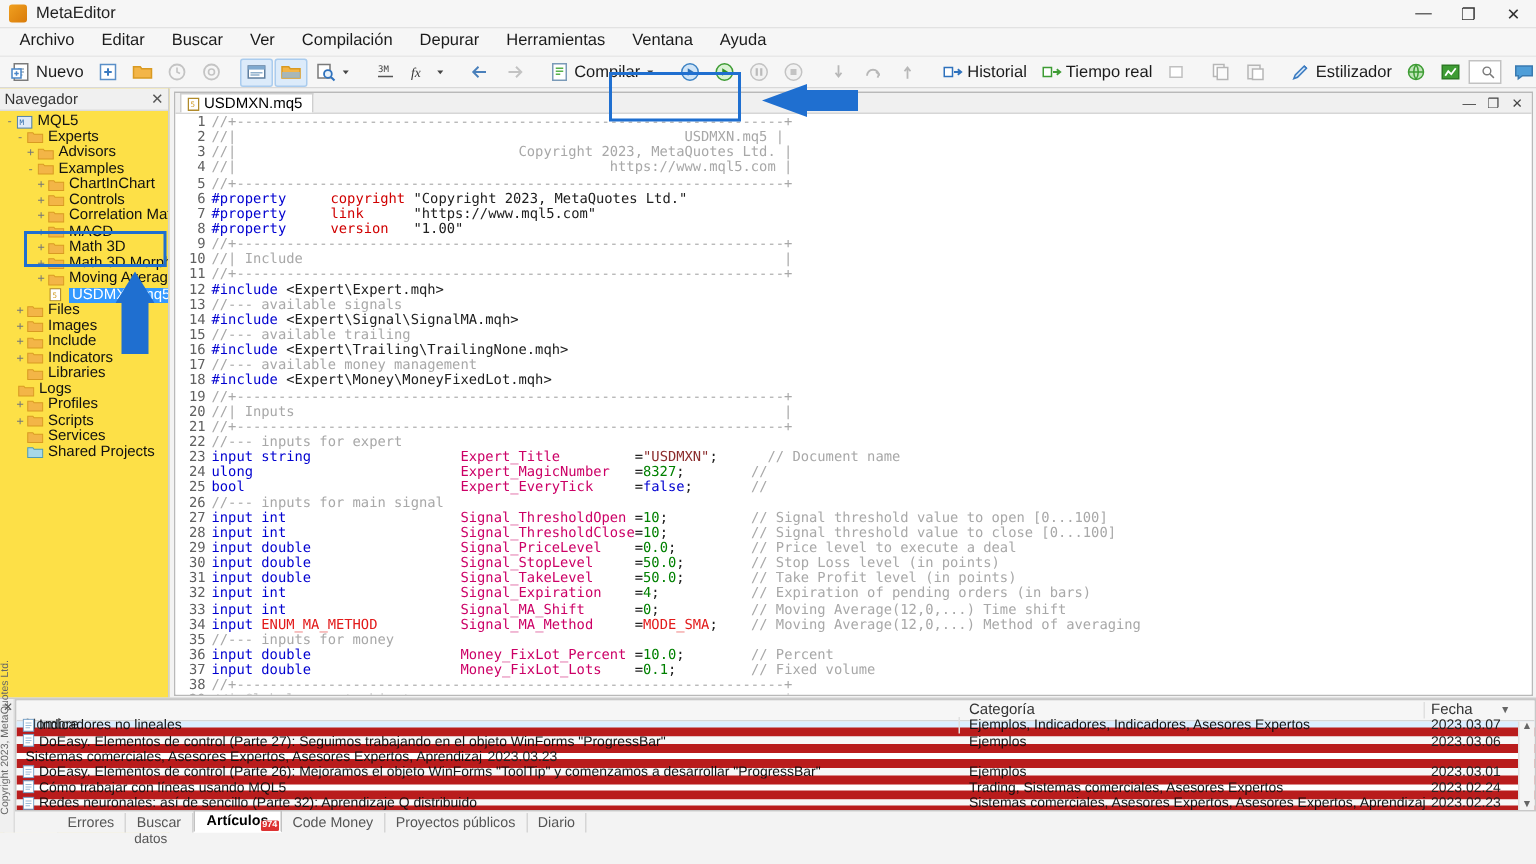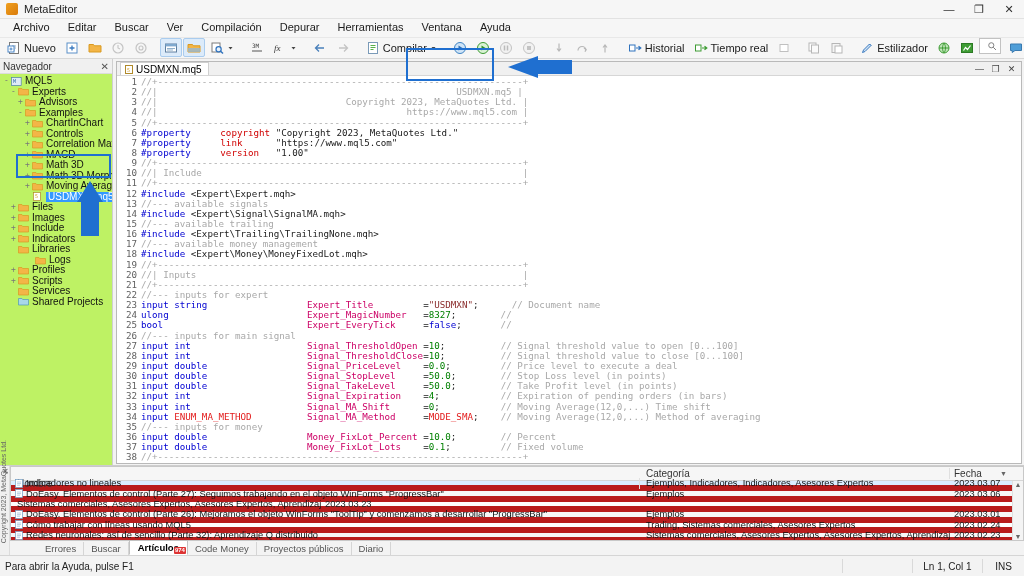--- a/index.html
+++ b/index.html
@@ -33,21 +33,21 @@
 
   
   .menubar {
     height: 19px; background: #f6f6f6; display: flex; align-items: flex-start;
     padding-left: 4px; border-bottom: 1px solid #e8e8e8; font-size: 11px;
   }
   .menubar .mi { padding: 2px 9px; color: #1b1b1b; white-space: nowrap; }
 
   
   .toolbar {
-    height: 21px; background: #f6f6f6; display: flex; align-items: flex-start;
+    height: 21px; background: #f6f6f6; display: flex; align-items: center;
     padding-left: 3px; border-bottom: 1px solid #d8d8d8; gap: 1px;
   }
   .tb {
     display: flex; align-items: center; gap: 3px; height: 19px;
     padding: 0 3px; border: 1px solid transparent; border-radius: 2px;
     font-size: 11px; color: #1b1b1b; white-space: nowrap;
   }
   .tb.active { background: #dcebfa; border-color: #aaccee; }
   .sep { width: 1px; height: 15px; background: #d0d0d0; margin: 0 3px; }
   .ic { width: 14px; height: 14px; display: inline-block; position: relative; flex: 0 0 auto; }
@@ -61,21 +61,21 @@
     border: 0; outline: 0; width: 100%; font-size: 10px;
     font-family: "Liberation Sans", sans-serif; background: transparent;
   }
 
   
   .body { position: absolute; left: 0; top: 59px; right: 0; bottom: 21px; }
 
   
   .nav {
     position: absolute; left: 0; top: 0; width: 113px; bottom: 0;
-    background: #bef264; border-right: 1px solid #cfcfcf;
+    background: #fde047; border-right: 1px solid #cfcfcf;
     display: flex; flex-direction: column;
   }
   .nav-head {
     height: 15px; background: #f0f0f0; border-bottom: 1px solid #dcdcdc;
     display: flex; align-items: center; padding: 0 3px; font-size: 10px; color: #333;
   }
   .nav-head .x { margin-left: auto; font-size: 10px; color: #555; }
   .nav-tree { flex: 1; overflow: hidden; padding-top: 2px; position: relative; }
   .tr {
     height: 10.5px; display: flex; align-items: center; font-size: 10px;
@@ -700,21 +700,21 @@
           </div>
           <div class="tr" style="padding-left: 9px;">
             <span class="exp"></span>
             <span class="fold">
               <svg width="11" height="9" viewBox="0 0 11 9">
                 <path d="M0.5 1.5h3.4l0.8 1H10.5V8H0.5z" fill="#f3b547" stroke="#d99a22" stroke-width=".7"></path>
               </svg>
             </span>
             <span class="lbl">Libraries</span>
           </div>
-          <div class="tr" style="padding-left: 26px; align-items: flex-end;">
+          <div class="tr" style="padding-left: 3px; align-items: flex-end;">
             <span class="exp"></span>
             <span class="fold">
               <svg width="11" height="9" viewBox="0 0 11 9">
                 <path d="M0.5 1.5h3.4l0.8 1H10.5V8H0.5z" fill="#f3b547" stroke="#d99a22" stroke-width=".7"></path>
               </svg>
             </span>
             <span class="lbl">Logs</span>
           </div>
           <div class="tr" style="padding-left: 9px;">
             <span class="exp">+</span>
@@ -880,28 +880,20 @@
             <span class="badge">974</span>
           </div>
           <div class="tt">Code Money</div>
           <div class="tt">Proyectos públicos</div>
           <div class="tt">Diario</div>
         </div>
       </div>
     </div>
   </div>
 
-  <div class="statusbar">
-    <span class="cell" style="padding-left:0">Para abrir la Ayuda, pulse F1</span>
-    <div class="st-right">
-      <span class="cell" style="width:70px;justify-content:center"></span>
-      <span class="cell" style="width:70px;justify-content:center">Ln 1, Col 1</span>
-      <span class="cell" style="width:42px;justify-content:center">INS</span>
-    </div>
-  </div>
 
   <div class="callout" style="left:406px; top:48px; width:88px; height:33px;"></div>
   <svg class="arrow" style="left:500px; top:56px;" width="72" height="22" viewBox="0 0 72 22">
     <path d="M72 4h-34V0L8 11l30 11v-4h34z" fill="#1f6fd0"></path>
   </svg>
 
   <div class="callout" style="left:16px; top:154px; width:95px; height:24px;"></div>
   <svg class="arrow" style="left:77px; top:180px;" width="26" height="56" viewBox="0 0 26 56">
     <path d="M4 56V22H0L13 1l13 21h-4v34z" fill="#1f6fd0"></path>
   </svg>

